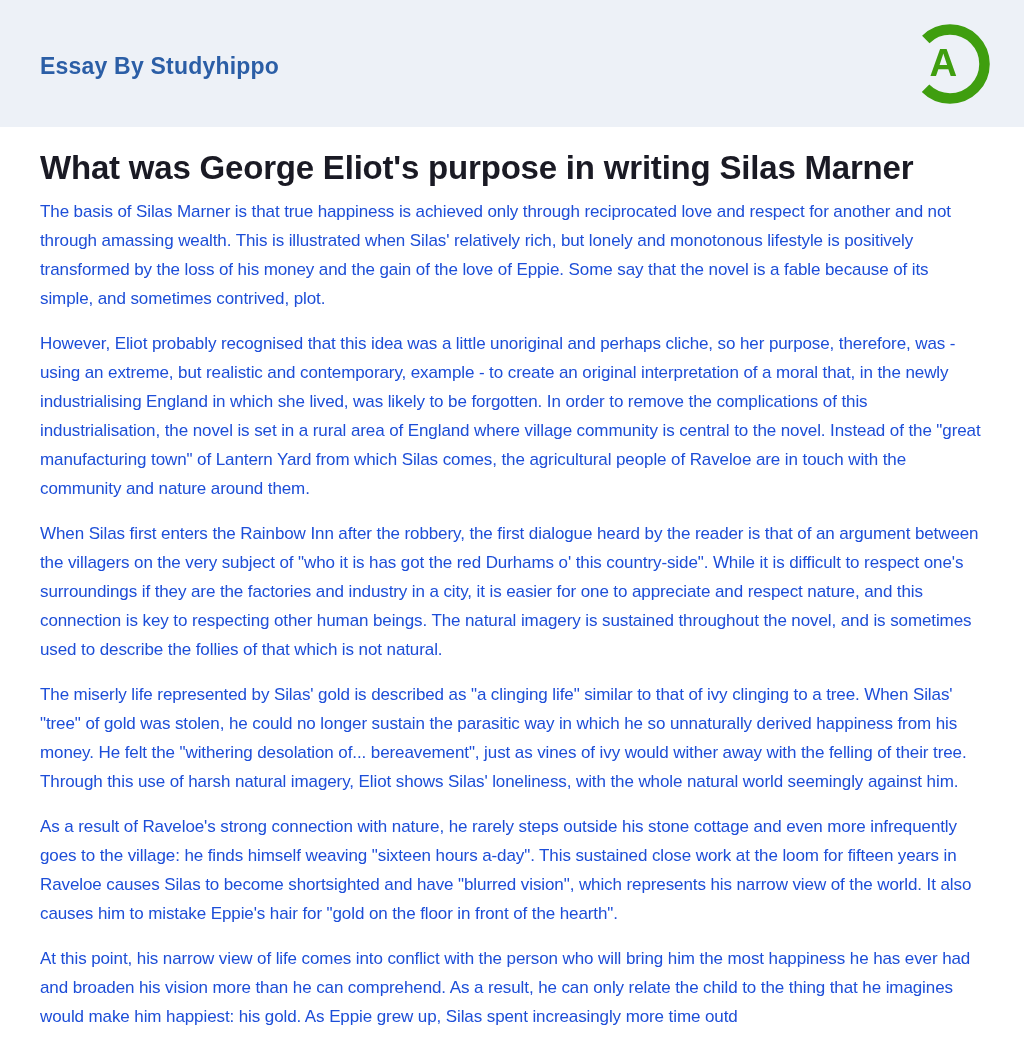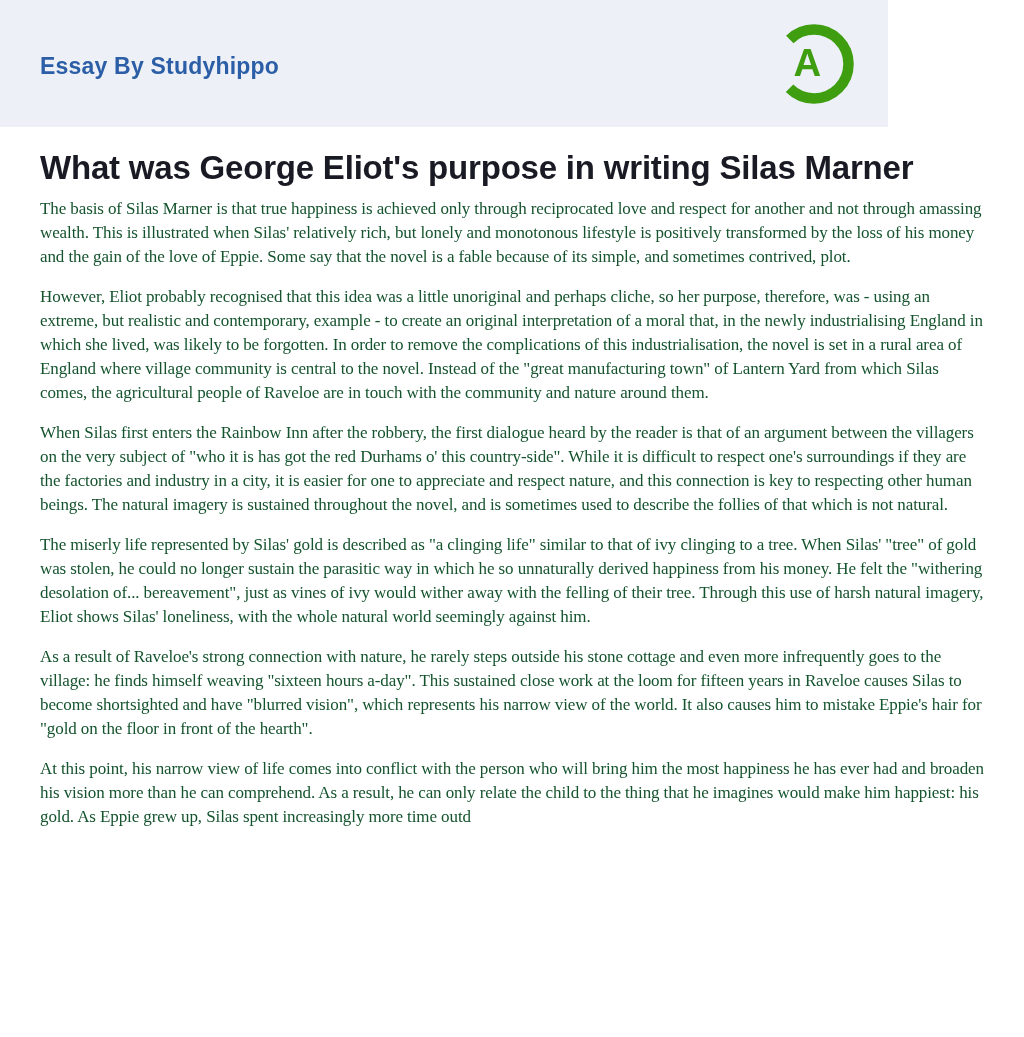--- a/index.html
+++ b/index.html
@@ -4,21 +4,21 @@
 <style>
   * { margin: 0; padding: 0; box-sizing: border-box; }
   html, body {
     width: 1024px;
     background: #ffffff;
     font-family: "Liberation Sans", sans-serif;
   }
   body { height: 1037px; overflow: hidden; }
 
   .header {
-    width: 888px;
+    width: 1024px;
     height: 127px;
     background: #edf1f7;
     display: flex;
     align-items: center;
     justify-content: space-between;
     padding: 0 28px 0 40px;
     text-align: right;
   }
   .brand-block { padding-top: 20px; }
   .brand-title {
@@ -45,26 +45,25 @@
   .essay-title {
     margin-top: 23px;
     margin-bottom: 11px;
     color: #1a1a24;
     font-size: 33px;
     line-height: 36px;
     font-weight: 700;
     letter-spacing: -0.2px;
   }
   .essay-paragraph {
-    color: #14532d;
+    color: #1d4ed8;
     font-size: 17px;
-    line-height: 24px;
+    line-height: 29px;
     letter-spacing: -0.1px;
     margin-bottom: 16px;
-    font-family: Liberation Serif, serif;
   }
 </style>
 </head>
 <body>
 
 <div class="header">
   <div class="brand-block">
     <div class="brand-title">Essay By Studyhippo</div>
   </div>
   <span>

